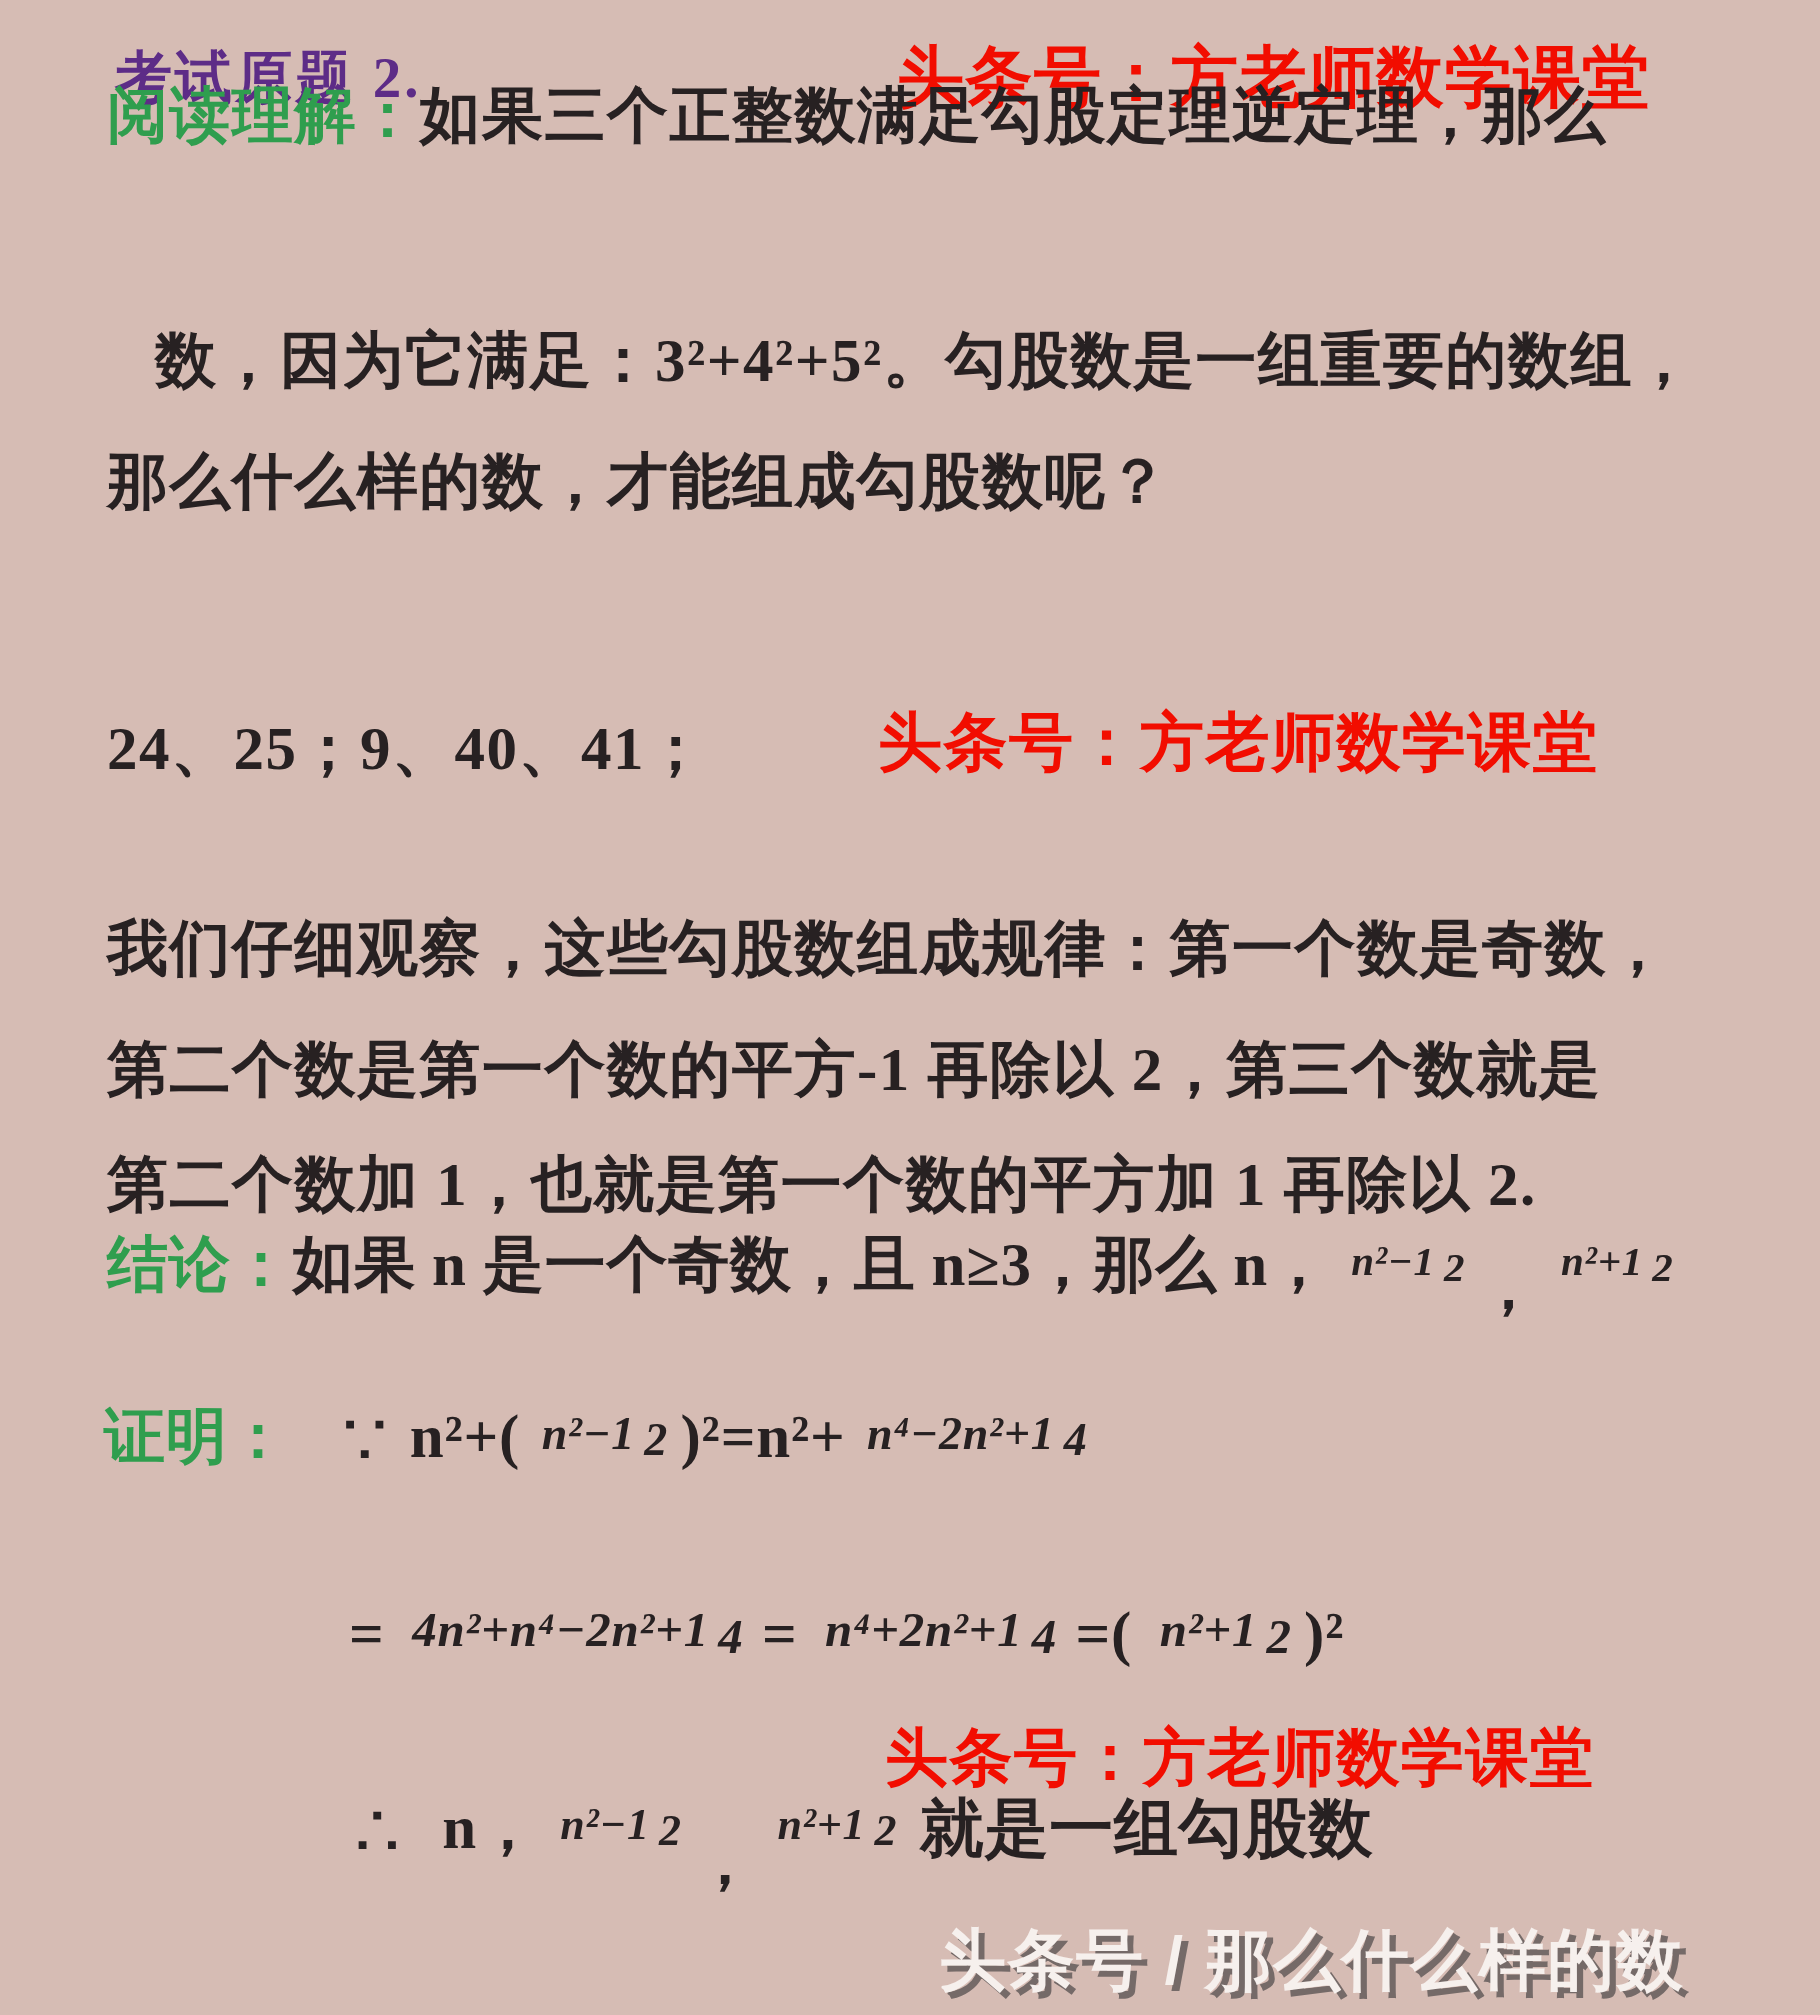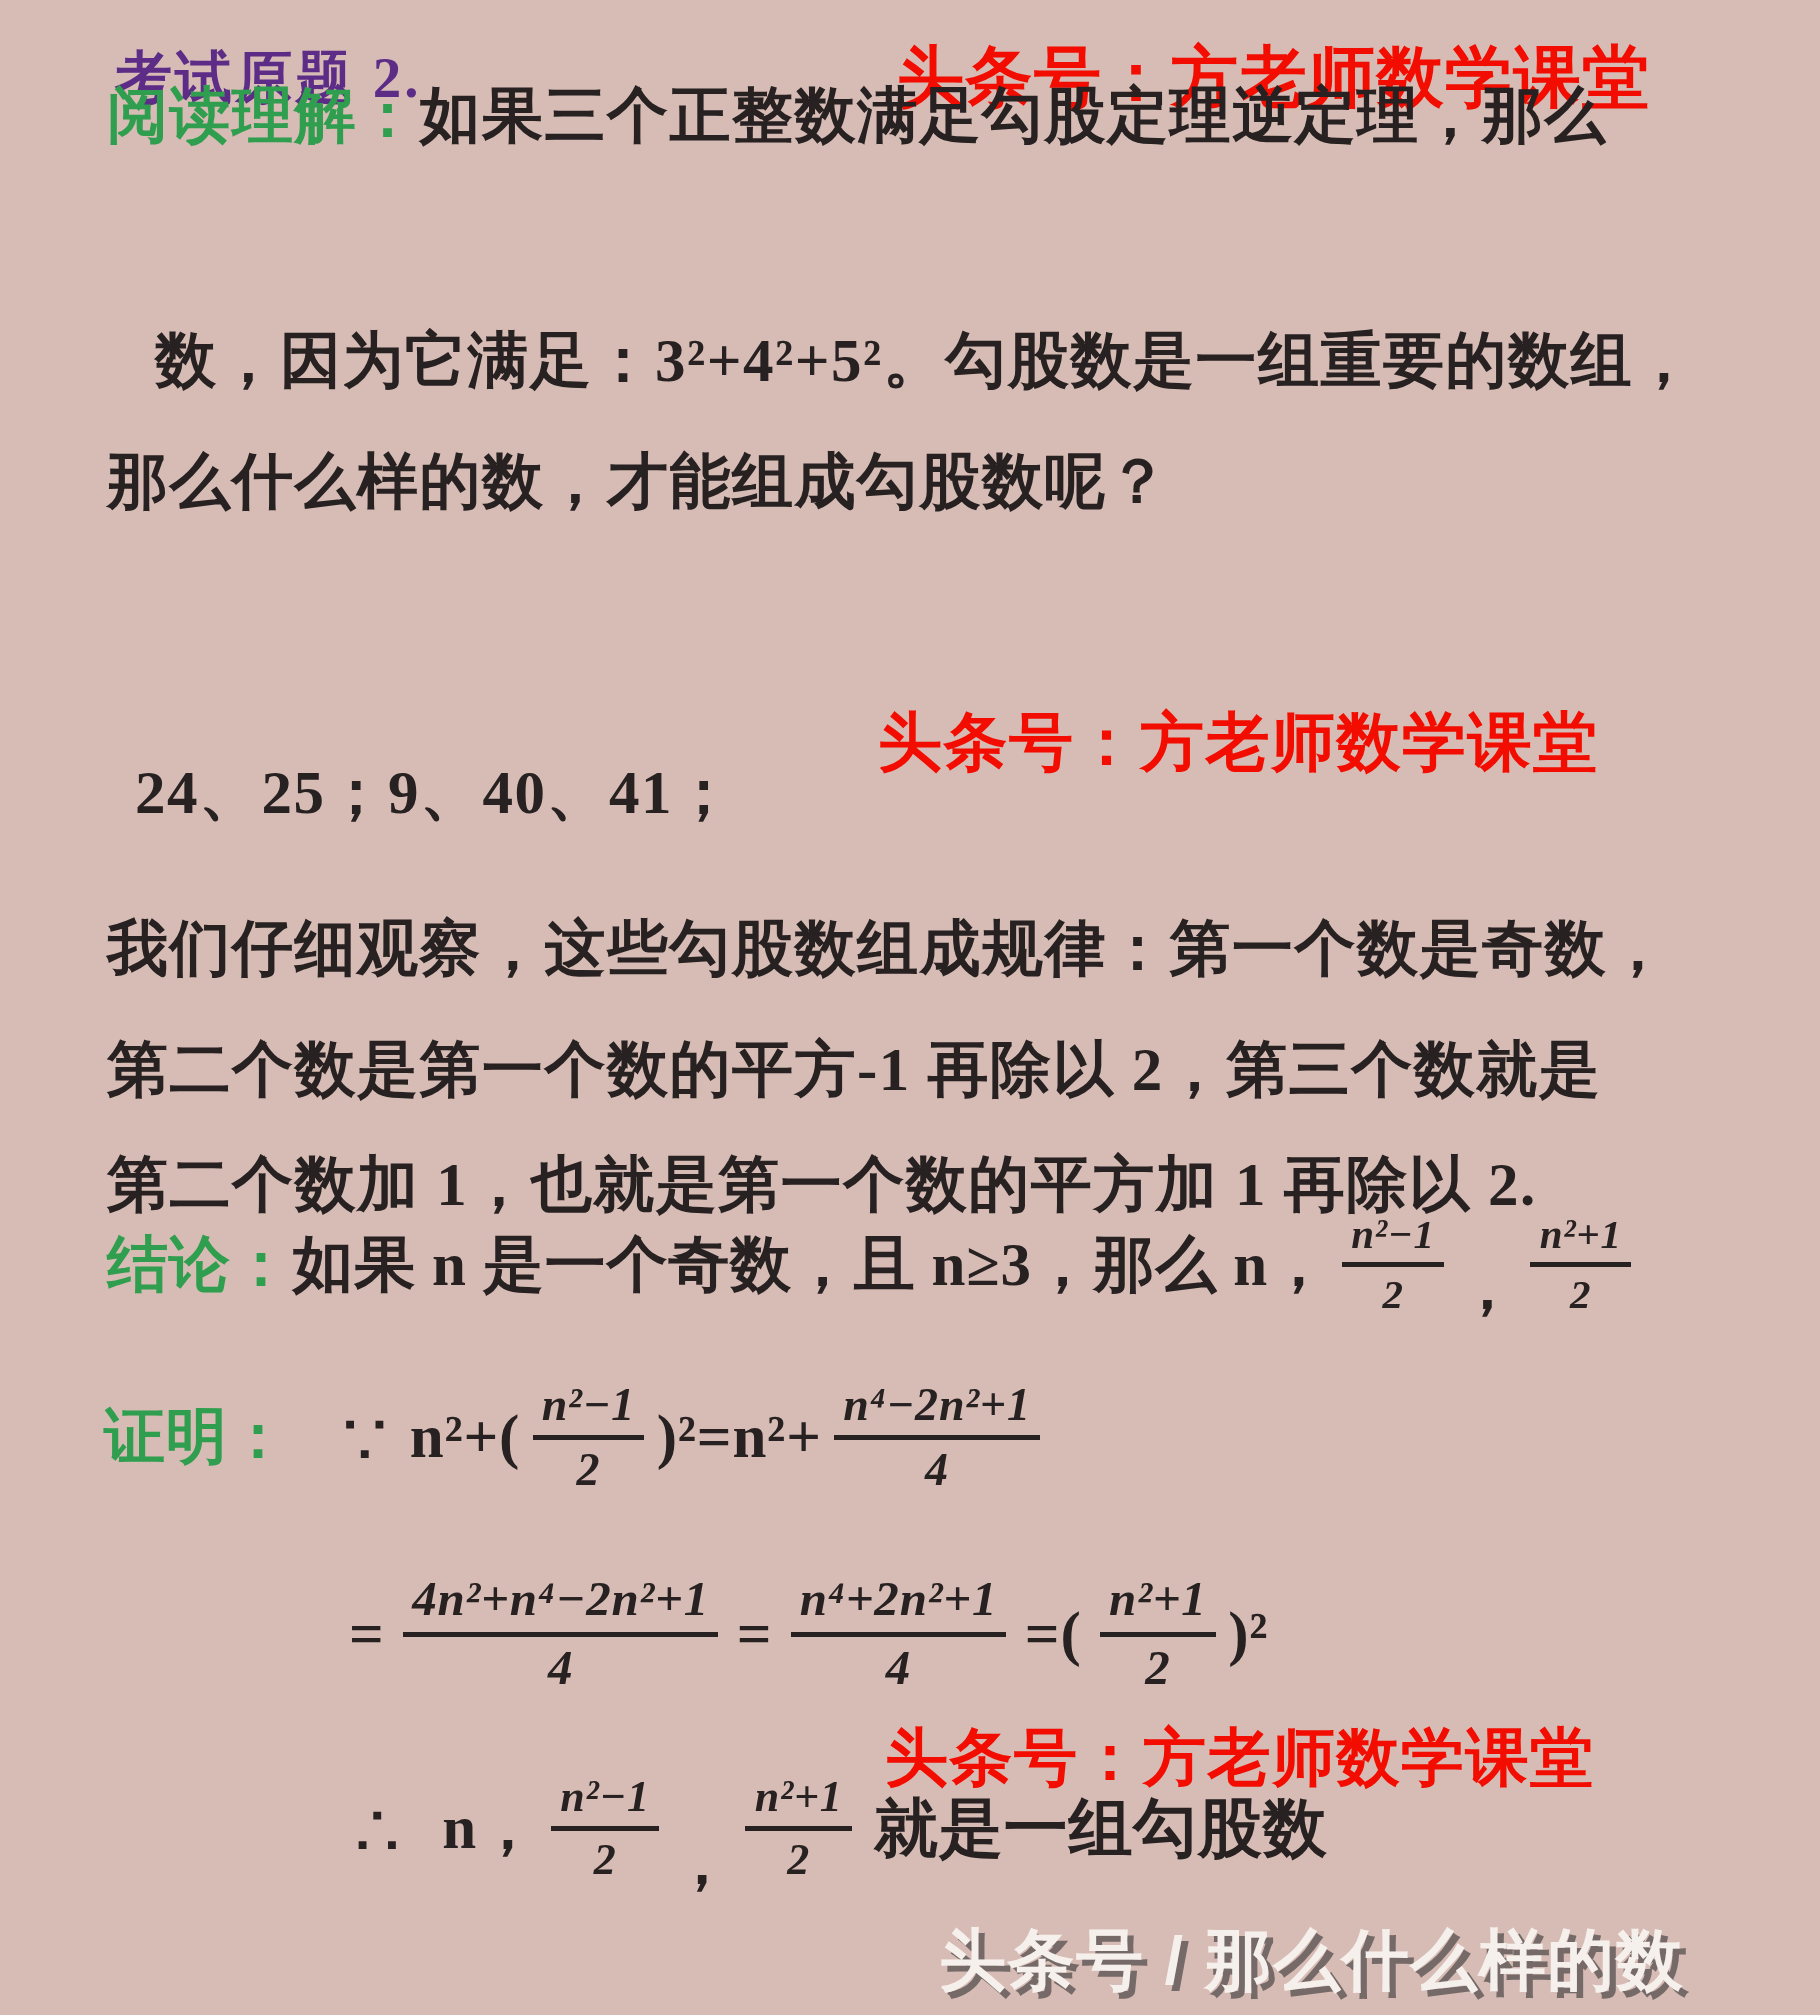--- a/index.html
+++ b/index.html
@@ -47,36 +47,36 @@
     color:var(--wm-white);
     text-shadow:6.1px 6.1px 0 var(--wm-shadow);
     letter-spacing:1.5px;
   }
   
   .l-p1l1{top:75px;}
   .l-p1l2{top:198px;}
   .l-p1l3{top:320px;margin-left:48px;}
   .l-p1l4{top:441px;}
   .l-p2l1{top:627px;}
-  .l-p2l2{top:752px;margin-left:28px;}
+  .l-p2l2{top:708px;}
   .l-p3l1{top:908px;}
   .l-p3l2{top:1029px;}
   .l-p3l3{top:1144px;}
   
   .mathrow{
     position:absolute;display:flex;align-items:center;
     white-space:nowrap;font-weight:700;font-size:61px;
     letter-spacing:0.8px;
   }
   .row-conclusion{left:107px;top:1186px;height:157px;}
   .row-proof{left:104px;top:1347px;height:180px;}
   .row-derivation{left:343px;top:1544px;height:180px;}
   .row-final{left:353px;top:1738px;height:180px;}
   .frac{
-    display:inline-flex;flex-direction:column;align-items:center;
+    display:inline-flex;flex-direction:row;align-items:center;
     font-style:italic;font-weight:700;line-height:1.04;
     margin:0 12.3px;vertical-align:middle;
   }
   .frac .num{padding:0 9.2px 6.1px;}
   .frac .den{padding-top:6.1px;}
   .frac .bar{align-self:stretch;height:0;border-top:5.4px solid var(--ink);}
   .f54{font-size:41px;}
   .f58{font-size:44px;}
   .f60{font-size:46px;}
   .f64{font-size:49px;}

